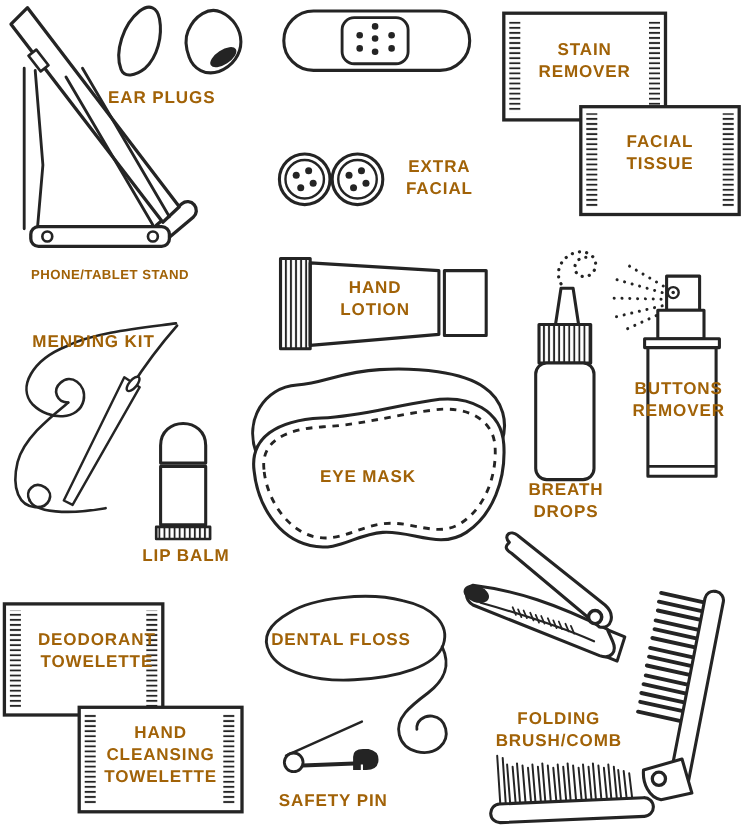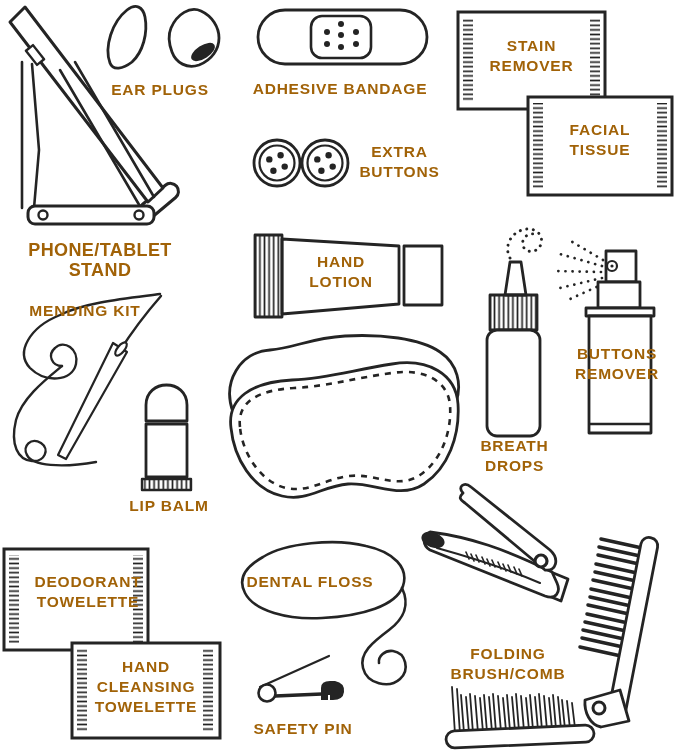--- a/index.html
+++ b/index.html
@@ -5,21 +5,21 @@
   html,body{margin:0;padding:0;background:#fff;}
   .canvas{
     position:relative;width:679px;height:750px;background:#ffffff;
     font-family:"Liberation Sans",sans-serif;overflow:hidden;
   }
   .art{position:absolute;left:0;top:0;}
   .label{
     position:absolute;font-weight:bold;color:#a16207;font-size:15.5px;
     line-height:20px;letter-spacing:0.8px;text-align:center;white-space:pre-line;
   }
-  .lbl-lg{font-size:18px;letter-spacing:0.4px;}
+  .lbl-lg{font-size:12px;letter-spacing:0.4px;}
 </style>
 </head>
 <body>
 
 <div class="canvas">
 
   <svg class="art" width="679" height="750" viewBox="0 0 679 750">
     <defs>
       <pattern id="hlines" width="10" height="4.6" patternUnits="userSpaceOnUse">
         <path d="M0,2.3 H10" stroke="#242424" stroke-width="1.7"></path>
@@ -199,36 +199,36 @@
                M501,732 L498,696 M506,731 L503,698 M510,731 L507,695 M515,731 L512,697 M519,731 L516,694
                M524,731 L521,696 M529,730 L526,698 M533,730 L530,695 M538,730 L535,697 M542,730 L539,694
                M547,730 L544,696 M552,729 L549,698 M556,729 L553,695 M561,729 L558,697 M565,729 L562,700
                M570,729 L567,701 M575,728 L572,703"></path>
       <path d="M585,700 L620,690 L629,721 L601,727 C590,725 584,712 585,700 Z" stroke-width="2.8"></path>
       <rect x="446" y="728" width="148" height="17" rx="8.5" stroke-width="2.8" transform="rotate(-2.5 520 736)"></rect>
       <circle cx="599" cy="708" r="6" stroke-width="3"></circle>
     </g>
   </svg>
 
-  <div class="label" style="left:100px;top:80px;width:120px;">EAR PLUGS</div>
-  <div class="label" style="left:247px;top:79px;width:186px;">ADHESIVE BANDAGE</div>
+  <div class="label" style="left:87px;top:80px;width:120px;">EAR PLUGS</div>
   <div class="label" style="left:460px;top:36px;width:143px;">STAIN
 REMOVER</div>
   <div class="label" style="left:530px;top:120px;width:140px;">FACIAL
 TISSUE</div>
   <div class="label" style="left:352px;top:142px;width:95px;">EXTRA
-BUTTONS</div>
+FACIAL</div>
   <div class="label lbl-lg" style="left:0px;top:240px;width:200px;">PHONE/TABLET STAND</div>
   <div class="label" style="left:286px;top:252px;width:110px;">HAND
 LOTION</div>
   <div class="label" style="left:10px;top:301px;width:150px;">MENDING KIT</div>
   <div class="label" style="left:558px;top:344px;width:118px;">BUTTONS
 REMOVER</div>
   <div class="label" style="left:467px;top:436px;width:95px;">BREATH
 DROPS</div>
+  <div class="label" style="left:282px;top:424px;width:105px;">EYE MASK</div>
   <div class="label" style="left:122px;top:496px;width:94px;">LIP BALM</div>
   <div class="label" style="left:6px;top:572px;width:164px;text-align:center;">DEODORANT
 TOWELETTE</div>
   <div class="label" style="left:230px;top:572px;width:160px;">DENTAL FLOSS</div>
   <div class="label" style="left:74px;top:657px;width:144px;">HAND
 CLEANSING
 TOWELETTE</div>
   <div class="label" style="left:438px;top:644px;width:140px;">FOLDING
 BRUSH/COMB</div>
   <div class="label" style="left:247px;top:719px;width:112px;">SAFETY PIN</div>

